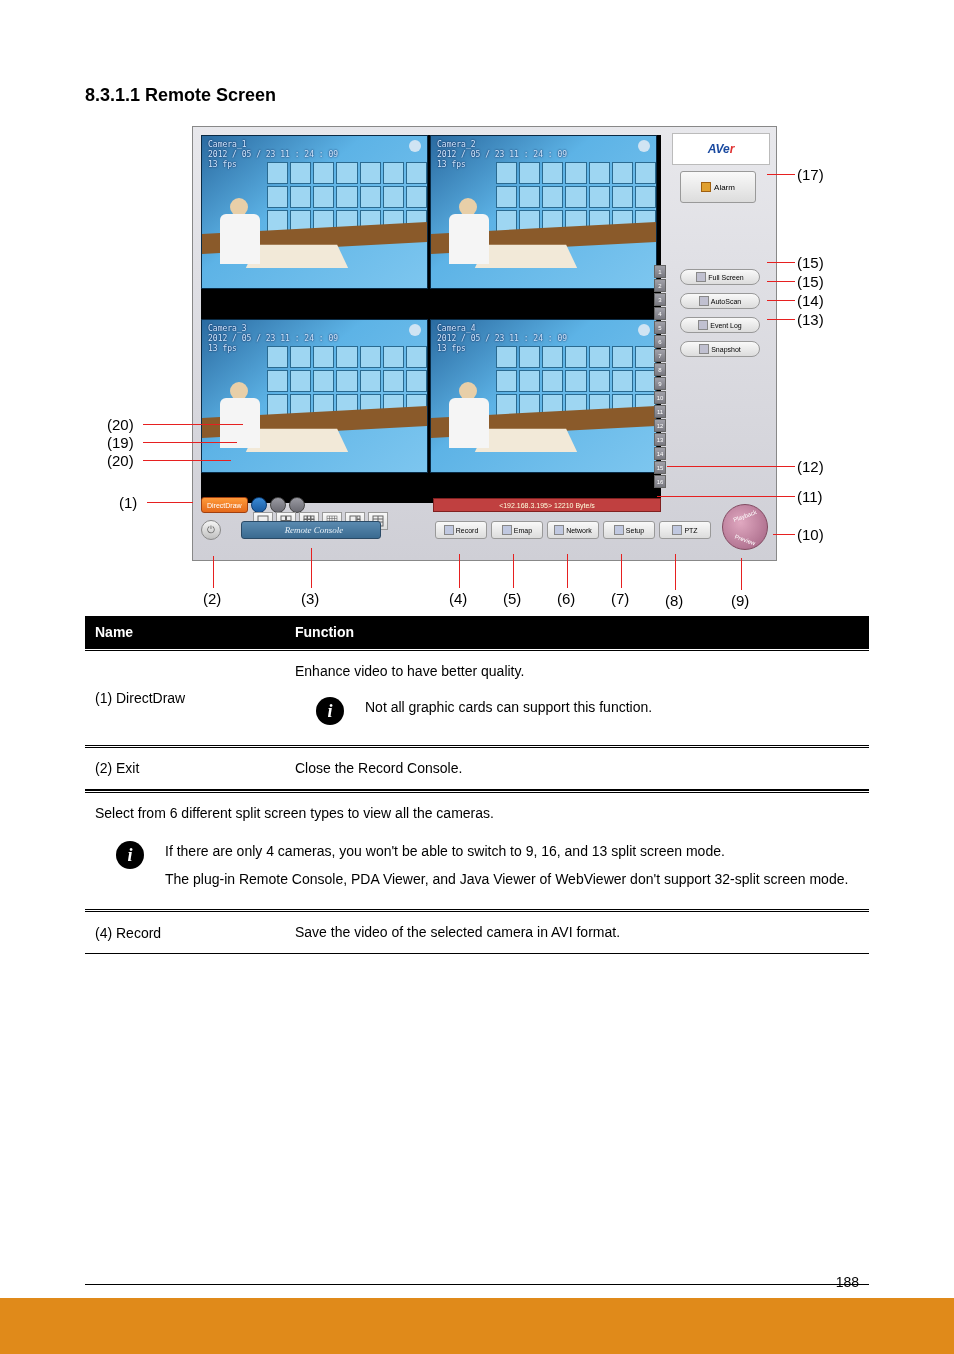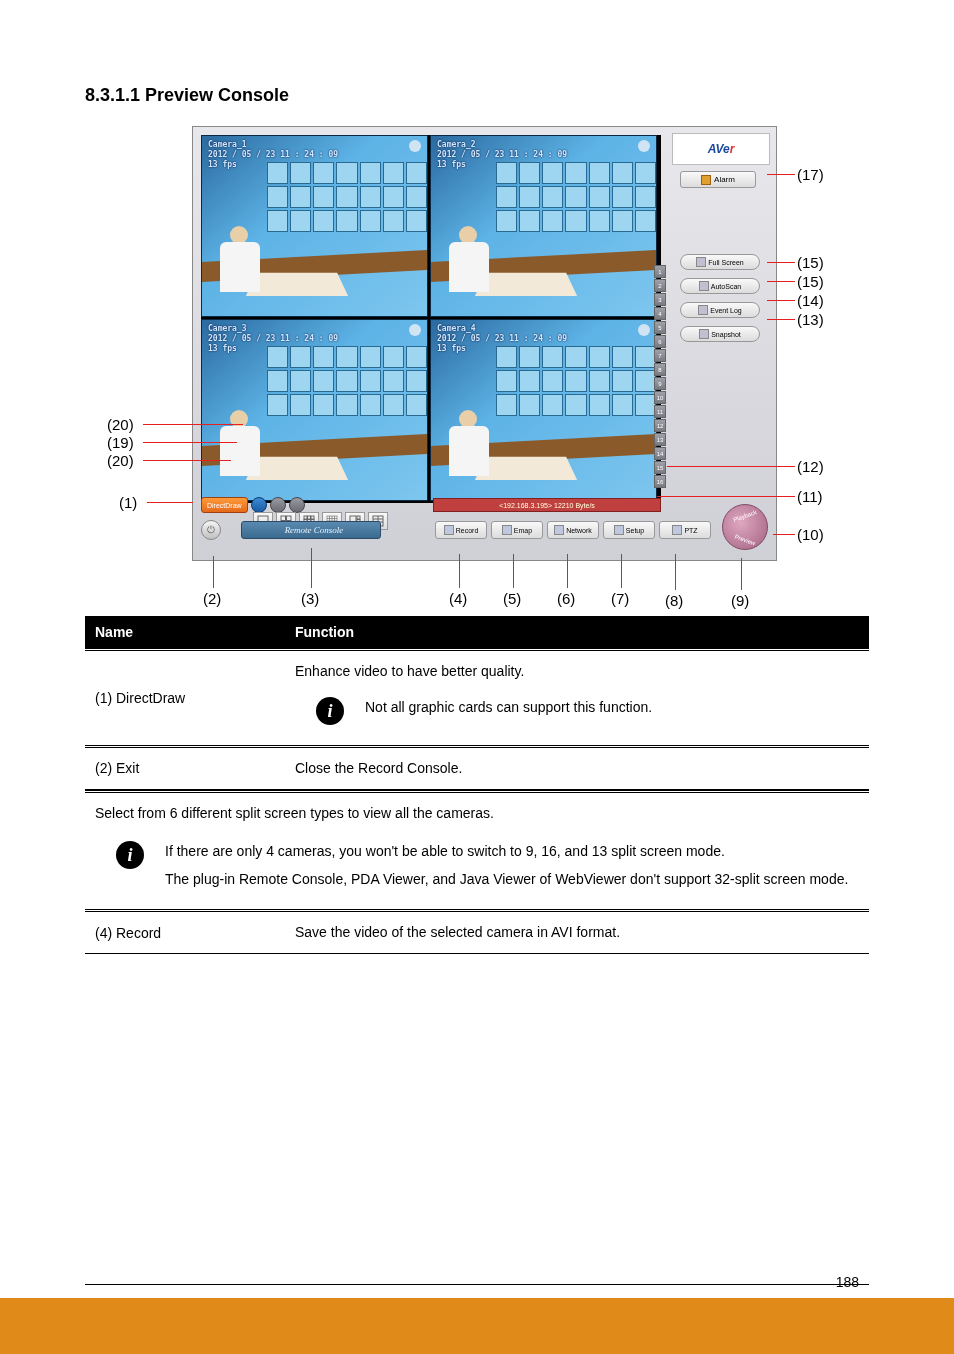--- a/index.html
+++ b/index.html
@@ -7,40 +7,40 @@
 
   .page { padding: 85px 85px 0 85px; }
   .section-title { font-size: 18px; font-weight: bold; color: #000; margin-bottom: 20px; }
 
   .figure-wrap { position: relative; width: 760px; margin: 0 auto 0 auto; }
   .figure { position: relative; width: 680px; height: 470px; margin-left: 80px; }
 
   
   .app { position: absolute; left: 15px; top: 0; width: 585px; height: 435px; background: linear-gradient(#e8e8ec,#cfcfd6); border: 1px solid #888; }
   .video-area { position: absolute; left: 8px; top: 8; width: 460px; height: 368px; top: 8px; background: #000; }
-  .cam { position: absolute; width: 227px; height: 182px; background: linear-gradient(140deg,#2a6aa0,#5db3e6 40%,#7dc6ef); overflow: hidden; border:1px solid #0a2a44;font-weight:bold; }
+  .cam { position: absolute; width: 227px; height: 154px; background: linear-gradient(140deg,#2a6aa0,#5db3e6 40%,#7dc6ef); overflow: hidden; border:1px solid #0a2a44; }
   .cam .osd { position: absolute; left: 6px; top: 4px; font-size: 8px; color: #cfe8ff; font-family: monospace; line-height: 1.25; text-shadow: 0 0 2px #003; }
   .cam .gear { position:absolute; right:6px; top:4px; width:12px; height:12px; background:#d0e4f3; border-radius:50%; }
   .cam .person { position:absolute; left:8px; bottom:0; width:70px; height:90px; }
   .cam .person .head { position:absolute; left:20px; top:0; width:18px; height:18px; background:#e8cfa8; border-radius:50%; }
   .cam .person .body { position:absolute; left:10px; top:16px; width:40px; height:50px; background:#f5f5f5; border-radius:6px 6px 0 0; }
   .cam .monitors { position:absolute; right:0; top:26px; width:160px; height:70px; display:grid; grid-template-columns:repeat(7,1fr); grid-template-rows:repeat(3,1fr); gap:2px; }
   .cam .monitors div { background:#9ed6f2; border:1px solid #2a6a90; }
   .cam .desk { position:absolute; left:0; bottom:40px; width:100%; height:20px; background:#8a5a2a; transform:skewY(-3deg); }
   .cam .paper { position:absolute; left:50px; bottom:18px; width:90px; height:30px; background:#f2e9d8; transform:perspective(80px) rotateX(40deg); }
   .cam1 { left:0; top:0; }
   .cam2 { left:229px; top:0; }
   .cam3 { left:0; top:184px; }
   .cam4 { left:229px; top:184px; }
 
   
   .right-col { position:absolute; right:6px; top:6px; width:98px; height:420px; }
   .logo { width:98px; height:32px; background:#fff; border:1px solid #bbb; display:flex; align-items:center; justify-content:center; font-weight:bold; font-style:italic; font-size:12px; color:#1a4aa0; }
   .logo .r { color:#e03030; }
-  .alarm { margin-top:6px; width:76px; height:17px; margin-left:8px; background:linear-gradient(#f9f9f9,#dcdcdc); border:1px solid #999; border-radius:3px; font-size:8px; display:flex; align-items:center; justify-content:center; gap:3px; }
+  .alarm { margin-top:6px; width:76px; height:32px; margin-left:8px; background:linear-gradient(#f9f9f9,#dcdcdc); border:1px solid #999; border-radius:3px; font-size:8px; display:flex; align-items:center; justify-content:center; gap:3px; }
   .alarm .ico { width:10px; height:10px; background:#e0a030; border:1px solid #a06010; }
   .side-btn { width:80px; height:16px; margin-left:8px; margin-top:8px; background:linear-gradient(#f9f9f9,#dcdcdc); border:1px solid #999; border-radius:8px; font-size:7px; display:flex; align-items:center; justify-content:center; gap:2px; }
   .side-btn .ico { width:10px; height:10px; background:#c0c0d0; border:1px solid #888; }
   .spacer-sm { height:58px; }
 
   .num-col { position:absolute; right:110px; top:138px; width:12px; }
   .num-col .n { width:12px; height:13px; background:linear-gradient(#a0a0a8,#7a7a82); margin-bottom:1px; font-size:6px; color:#fff; display:flex; align-items:center; justify-content:center; border:1px solid #666; }
 
   .ctrl-row { position:absolute; left:8px; bottom:46px; width:460px; height:18px; display:flex; align-items:center; gap:3px; }
   .pill { height:16px; padding:0 5px; background:linear-gradient(#ff9a3a,#e5691a); border:1px solid #a04010; border-radius:3px; font-size:7px; color:#fff; display:flex; align-items:center; }
@@ -88,21 +88,21 @@
   .footer .pg { position:absolute; right:95px; top:-24px; font-size:14px; color:#000; }
   .footer .ln { position:absolute; left:85px; right:85px; top:-14px; height:1px; background:#000; }
 
   .justify { text-align: justify; }
   .nowrap { white-space: nowrap; }
 </style>
 </head>
 <body>
 
 <div class="page">
-  <div class="section-title">8.3.1.1 Preview Console</div>
+  <div class="section-title">8.3.1.1 Remote Screen</div>
 
   <div class="figure-wrap">
     <div class="figure">
       <div class="app">
         <div class="video-area">
 
           <div class="cam cam1">
             <div class="osd"><span>Camera_1</span><br><span>2012 / 05 / 23  11 : 24 : 09</span><br><span>13  fps</span></div>
             <div class="gear"></div>
             <div class="monitors">

